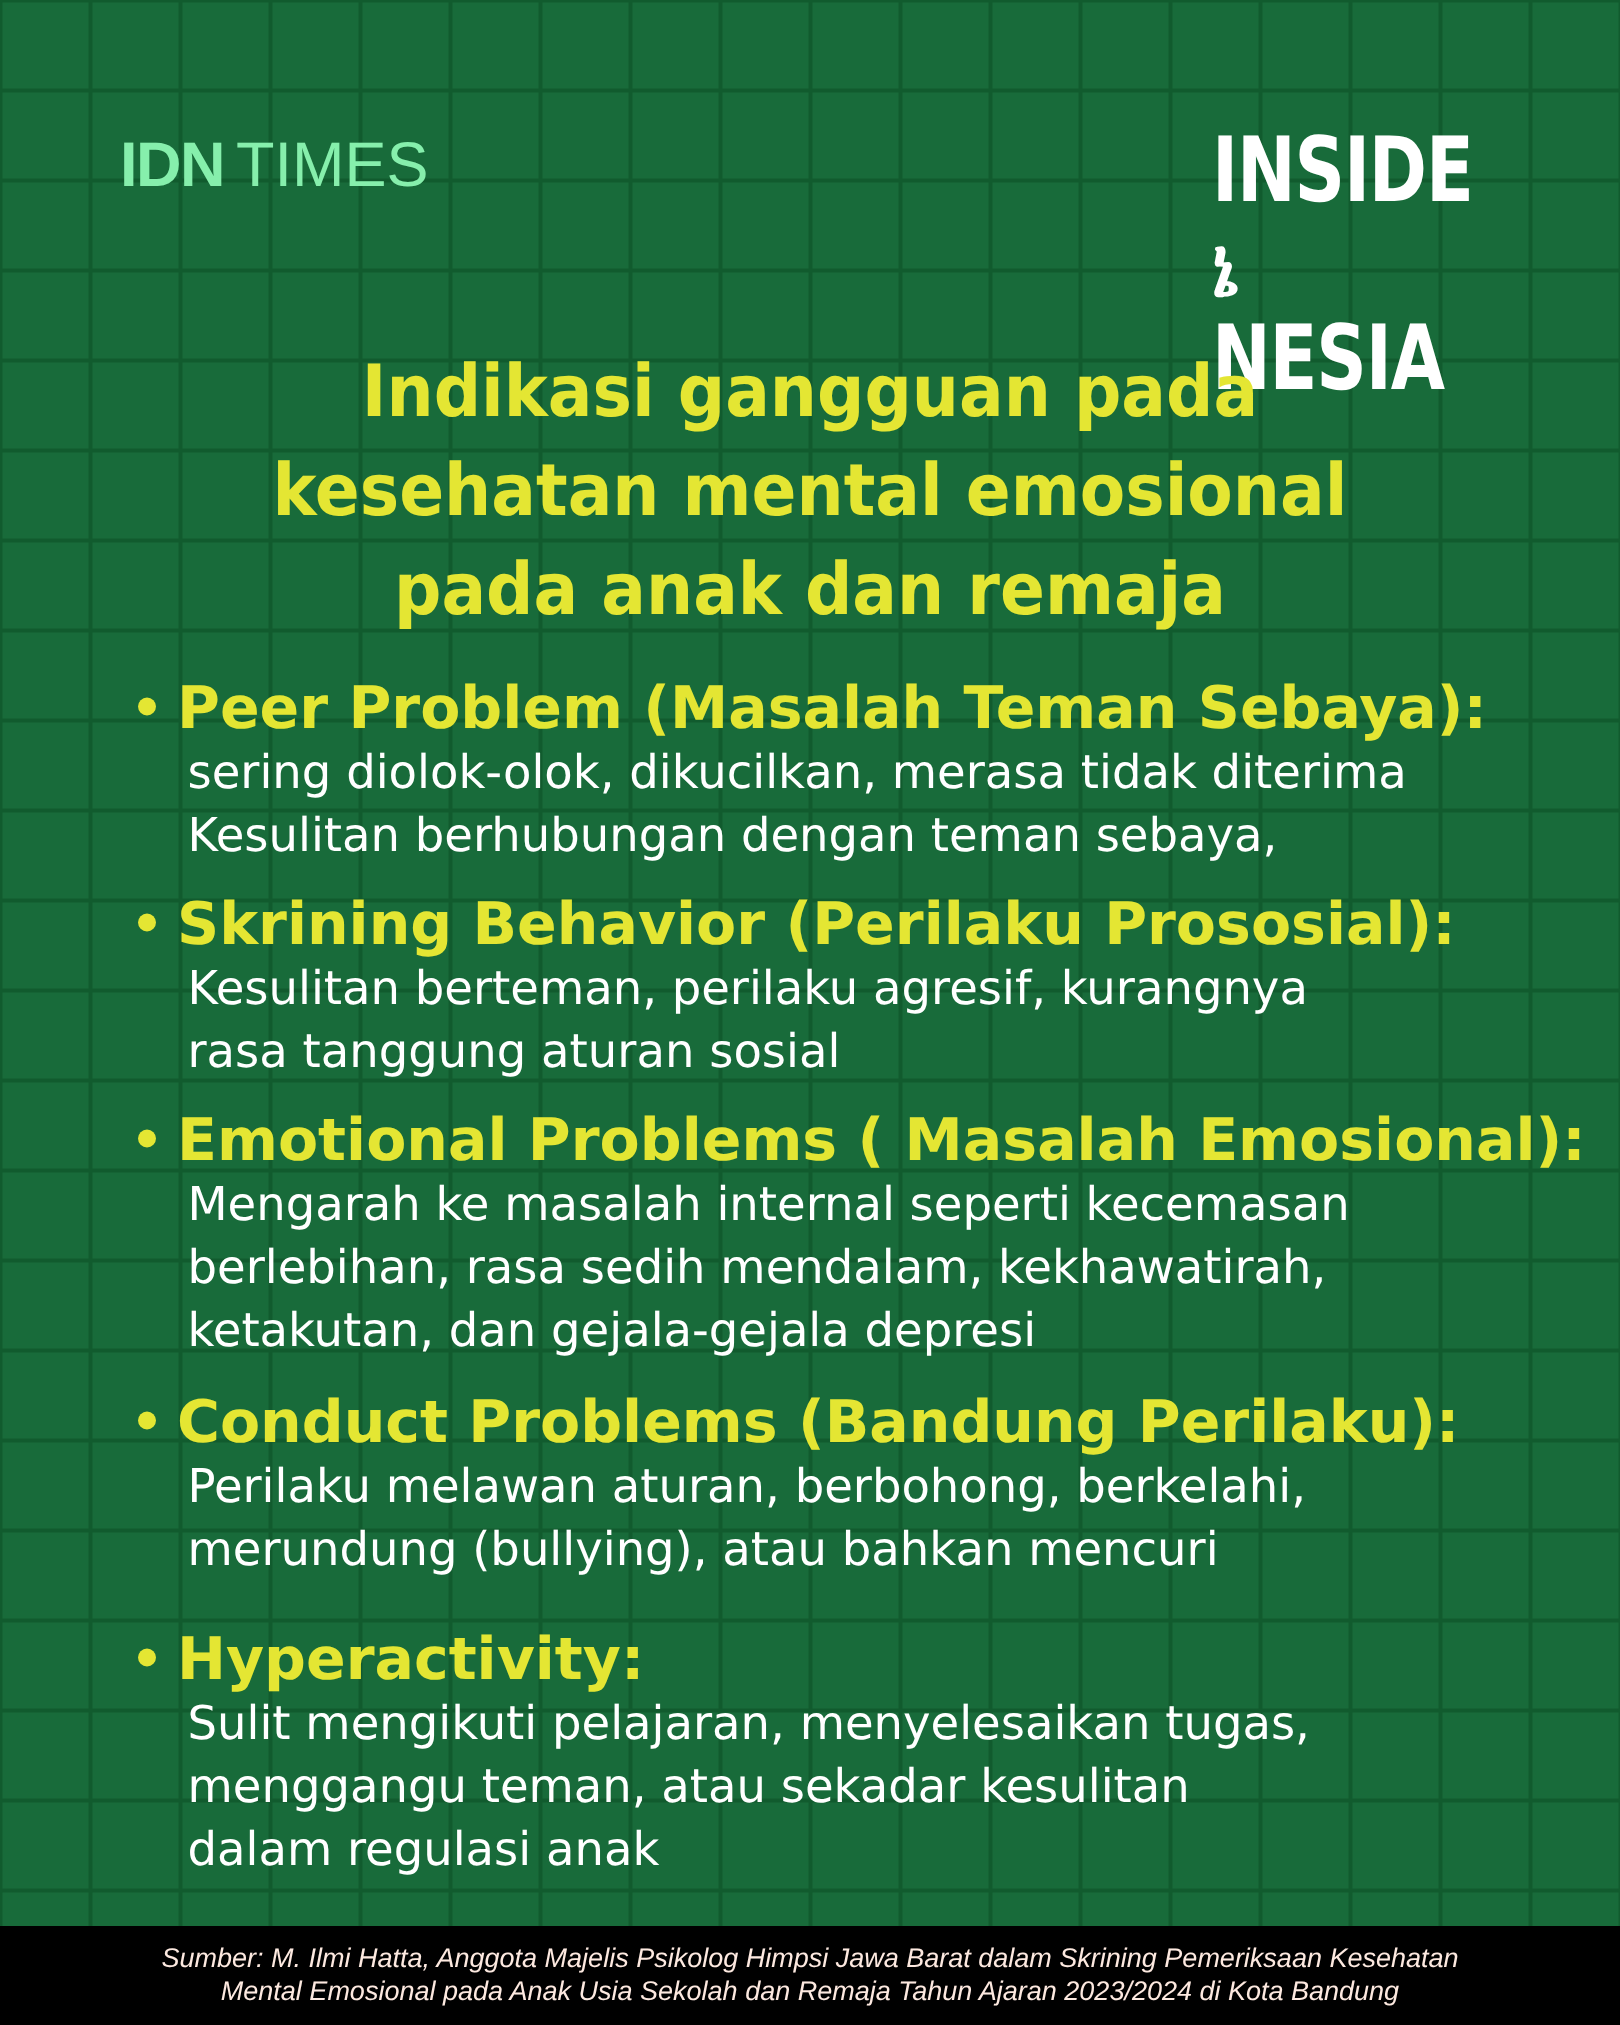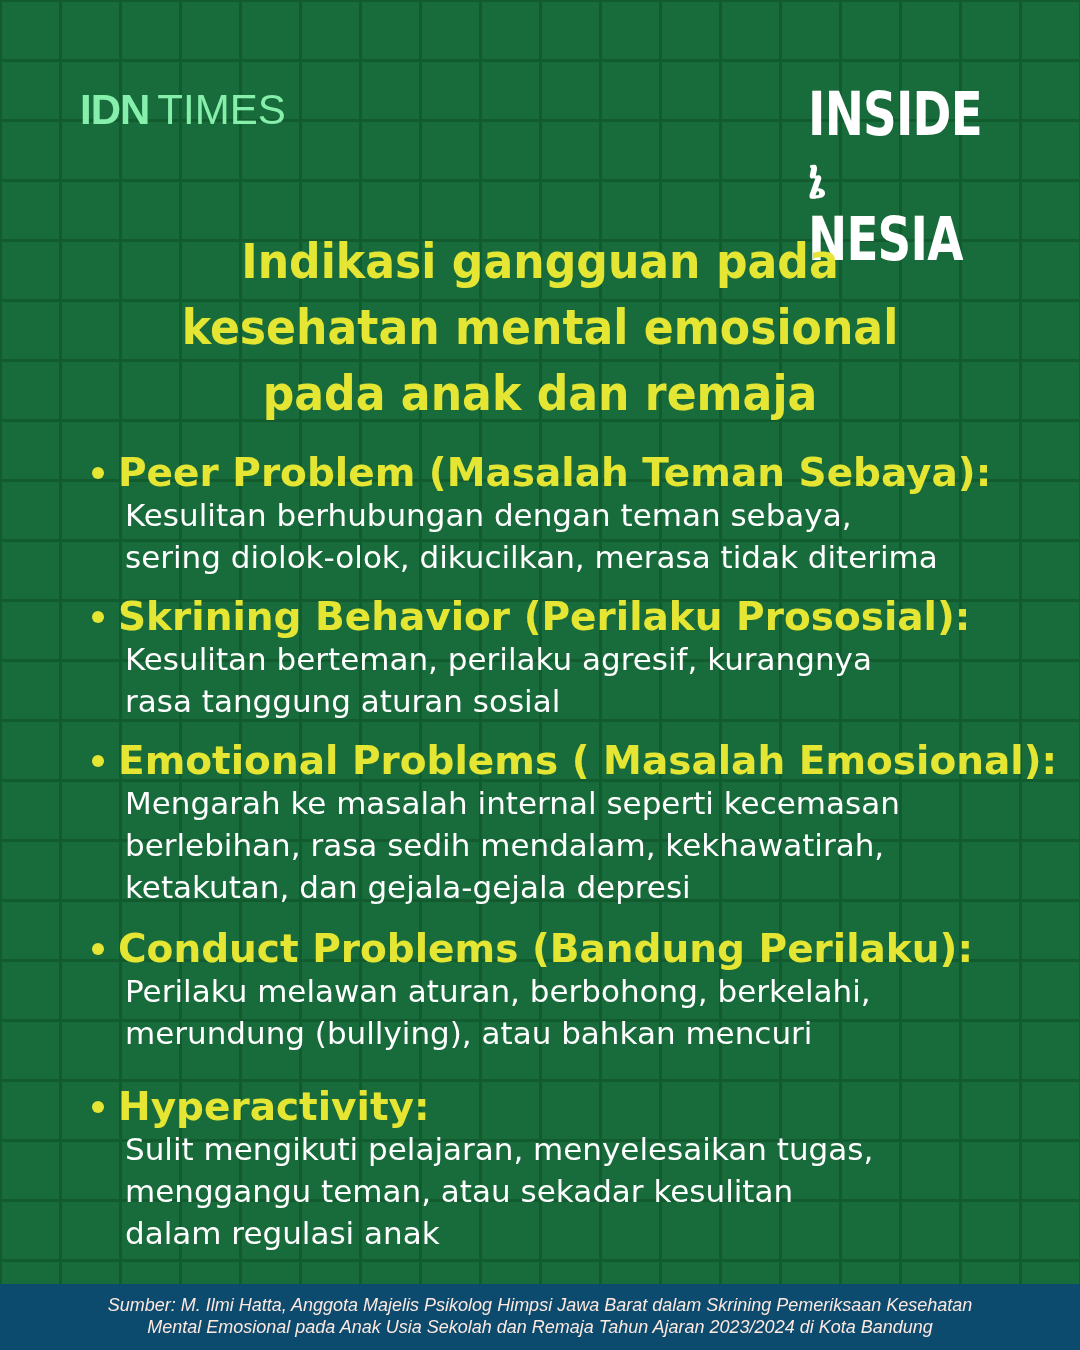--- a/index.html
+++ b/index.html
@@ -42,21 +42,21 @@
       font-size: 39px; line-height: 42px; white-space: nowrap;
     }
     .bullet { display: inline-block; width: 12px; height: 12px; border-radius: 50%; background: #e4e633; margin-right: 14px; vertical-align: middle; position: relative; top: -3px; }
     .item-body {
       color: #ffffff; font-family: "DejaVu Sans", sans-serif; font-weight: normal;
       font-size: 31px; line-height: 42px; padding-left: 33px; white-space: nowrap;
     }
     .item-body span { display: block; }
     .footer {
       position: absolute; left: 0; right: 0; top: 1284px; height: 66px;
-      background: #0c4a6e; color: #fde9e0;
+      background: #000000; color: #fde9e0;
       font-family: "Liberation Sans", sans-serif; font-style: italic;
       font-size: 18px; line-height: 22px; text-align: center;
       padding-top: 10px; box-sizing: border-box;
     }
     .footer span { display: block; }
   </style>
 </head>
 <body>
 
 <div class="brand">
@@ -71,22 +71,22 @@
 <div class="title">
   <span>Indikasi gangguan pada</span>
   <span>kesehatan mental emosional</span>
   <span>pada anak dan remaja</span>
 </div>
 
 <div class="items">
   <div class="item" style="height:144px;">
     <div class="item-head"><span class="bullet"></span><span>Peer Problem (Masalah Teman Sebaya):</span></div>
     <div class="item-body">
+      <span>sering diolok-olok, dikucilkan, merasa tidak diterima</span>
       <span>Kesulitan berhubungan dengan teman sebaya,</span>
-      <span>sering diolok-olok, dikucilkan, merasa tidak diterima</span>
     </div>
   </div>
   <div class="item" style="height:144px;">
     <div class="item-head"><span class="bullet"></span><span>Skrining Behavior (Perilaku Prososial):</span></div>
     <div class="item-body">
       <span>Kesulitan berteman, perilaku agresif, kurangnya</span>
       <span>rasa tanggung aturan sosial</span>
     </div>
   </div>
   <div class="item" style="height:188px;">

